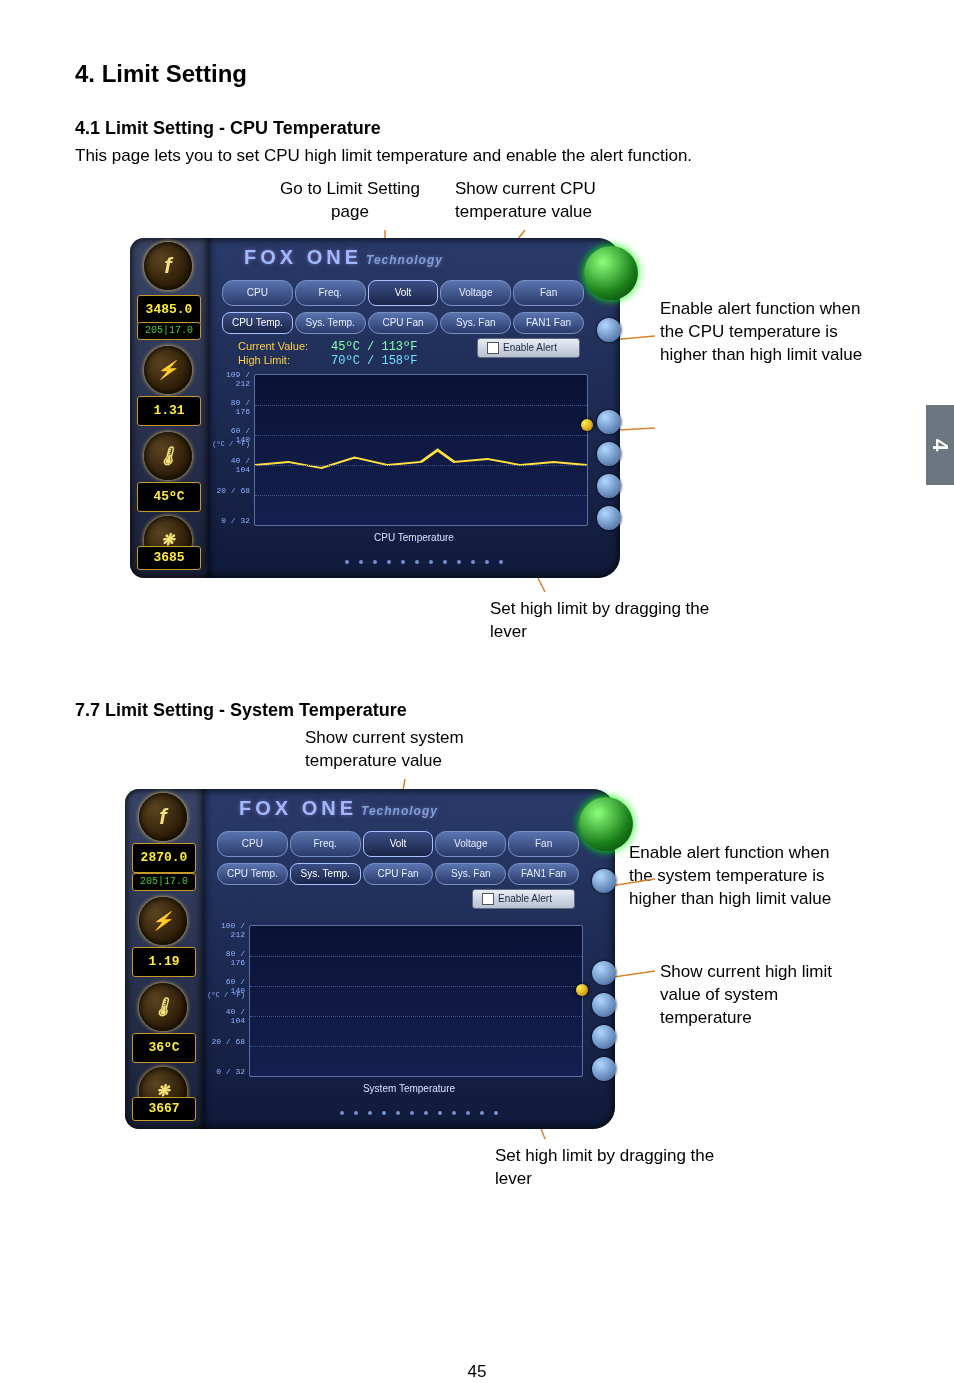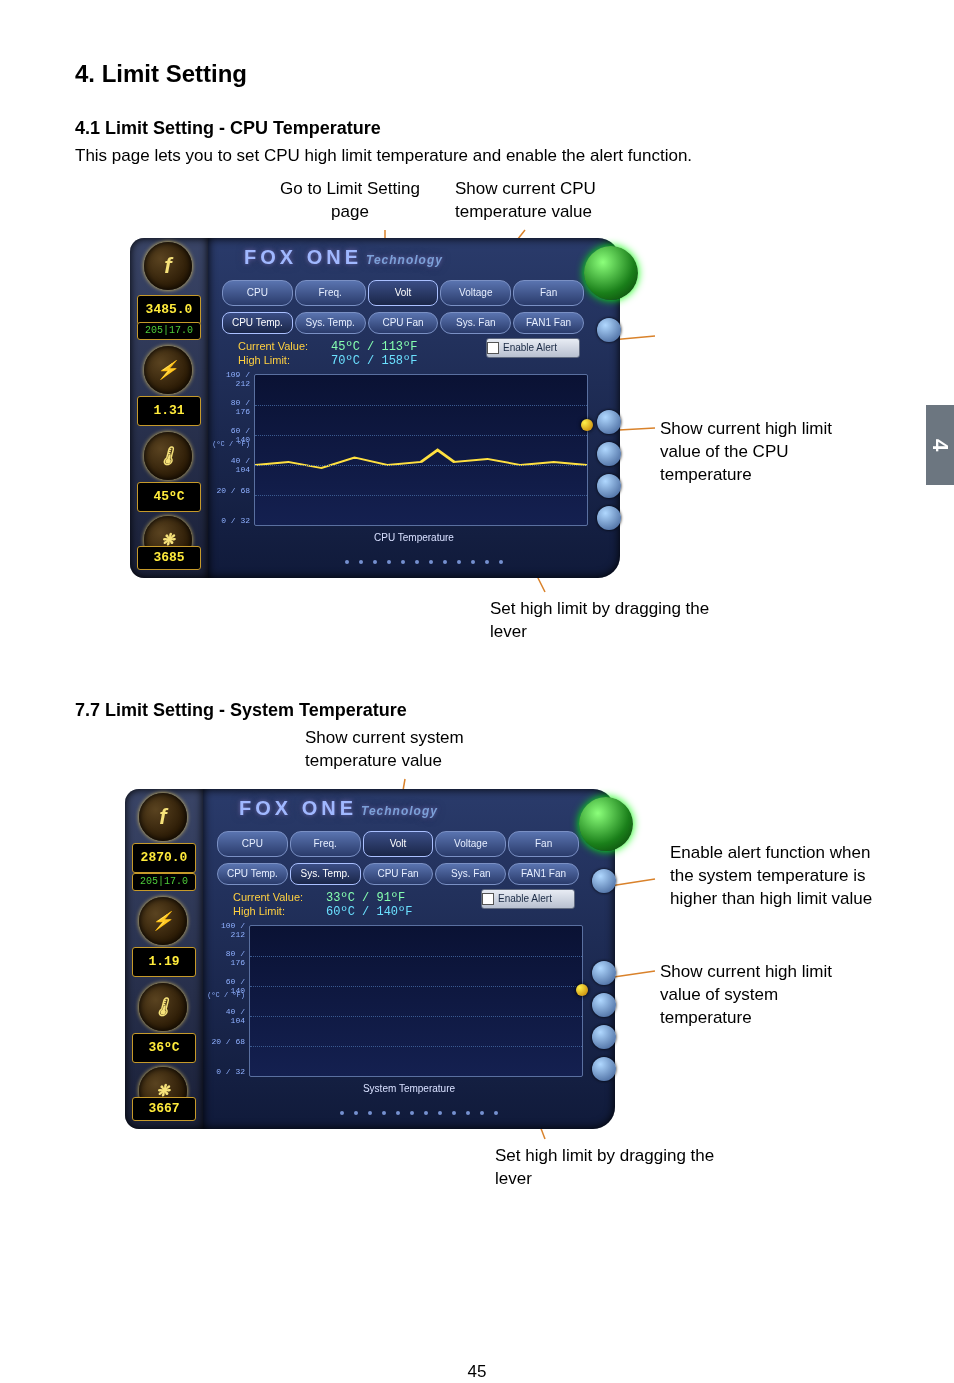--- a/index.html
+++ b/index.html
@@ -167,21 +167,21 @@
   .values .lab { color:#ffd040; display:inline-block; width:90px; }
   .values .cv { color:#85ffb0; font-family:"Courier New",monospace; font-size:12px; }
   .values .hl { color:#6be0ff; font-family:"Courier New",monospace; font-size:12px;}
   .enable {
     position:absolute; top:100px; right:40px;
     width:92px; height:18px;
     background: linear-gradient(#e8ecf4,#b8c0d0);
     border:1px solid #606a80; border-radius:3px;
     font-size:10px; color:#1a2a44;
     display:flex;align-items:center;justify-content:flex-start;
-    padding-left:0; gap:4px;
+    padding-left:9px; gap:4px;
   }
   .enable .cb { width:10px;height:10px;border:1px solid #555;background:#fff;}
   .chart-box {
     position:absolute; top:136px; left:46px; right:32px; height:150px;
     background: linear-gradient(#0a1234,#142050);
     border:1px solid #5a70a0;
     border-radius:2px;
   }
   .chart-box .hgrid {
     position:absolute; left:0; right:0; height:0;
@@ -236,21 +236,21 @@
 
   <div class="section">
     <h2>4.1 Limit Setting - CPU Temperature</h2>
     <p>This page lets you to set CPU high limit temperature and enable the alert function.</p>
 
     <div class="figure-area">
 
       <div class="callout" style="left:185px; top:0; width:180px;text-align:center;">Go to Limit Setting page</div>
       <div class="callout" style="left:380px; top:0; width:200px;">Show current CPU temperature value</div>
 
-      <div class="callout" style="left:585px; top:240px; width:210px;">Show current high limit value of the CPU temperature</div>
+      <div class="callout" style="left:585px; top:120px; width:210px;">Enable alert function when the CPU temperature is higher than high limit value</div>
 
       <div class="callout" style="left:415px; top:420px; width:220px;">Set high limit by dragging the lever</div>
 
       <svg class="lines" width="820" height="470">
         <line x1="310" y1="52" x2="310" y2="136" stroke="#d9822b" stroke-width="1.5"></line>
         <line x1="450" y1="52" x2="360" y2="166" stroke="#d9822b" stroke-width="1.5"></line>
         <line x1="580" y1="158" x2="492" y2="166" stroke="#d9822b" stroke-width="1.5"></line>
         <line x1="580" y1="250" x2="472" y2="256" stroke="#d9822b" stroke-width="1.5"></line>
         <polyline points="472,256 480,252 480,260" fill="#d9822b" stroke="none"></polyline>
         <line x1="470" y1="414" x2="420" y2="314" stroke="#d9822b" stroke-width="1.5"></line>
@@ -344,21 +344,21 @@
         </div>
       </div>
     </div>
   </div>
 
   <div class="section">
     <h2>7.7 Limit Setting - System Temperature</h2>
 
     <div class="figure-area2">
       <div class="callout" style="left:230px; top:0; width:230px;">Show current system temperature value</div>
-      <div class="callout" style="left:595px; top:115px; width:210px;">Enable alert function when the system temperature is higher than high limit value</div>
+      <div class="callout" style="left:554px; top:115px; width:210px;">Enable alert function when the system temperature is higher than high limit value</div>
       <div class="callout" style="left:585px; top:234px; width:210px;">Show current high limit value of system temperature</div>
       <div class="callout" style="left:420px; top:418px; width:220px;">Set high limit by dragging the lever</div>
 
       <svg class="lines" width="820" height="470">
         <line x1="330" y1="52" x2="310" y2="168" stroke="#d9822b" stroke-width="1.5"></line>
         <line x1="580" y1="152" x2="490" y2="166" stroke="#d9822b" stroke-width="1.5"></line>
         <line x1="580" y1="244" x2="470" y2="260" stroke="#d9822b" stroke-width="1.5"></line>
         <polyline points="470,260 478,256 478,264" fill="#d9822b" stroke="none"></polyline>
         <line x1="470" y1="412" x2="435" y2="320" stroke="#d9822b" stroke-width="1.5"></line>
       </svg>
@@ -389,26 +389,20 @@
             <div class="tab">Fan</div>
           </div>
           <div class="tabs-row2">
             <div class="tab">CPU Temp.</div>
             <div class="tab active">Sys. Temp.</div>
             <div class="tab">CPU Fan</div>
             <div class="tab">Sys. Fan</div>
             <div class="tab">FAN1 Fan</div>
           </div>
 
-          <div class="values">
-            <div><span class="lab">Current Value:</span>
-                 <span class="cv">33ºC / 91ºF</span></div>
-            <div><span class="lab">High Limit:</span>
-                 <span class="hl">60ºC / 140ºF</span></div>
-          </div>
           <div class="enable">
             <span class="cb"></span>
             <span>Enable Alert</span>
           </div>
 
           <div class="ylabels">
             <div style="top:-4px;">100 / 212</div>
             <div style="top:24px;">80 / 176</div>
             <div style="top:52px;">60 / 140</div>
             <div style="top:66px;font-size:7px;">(ºC / ºF)</div>

